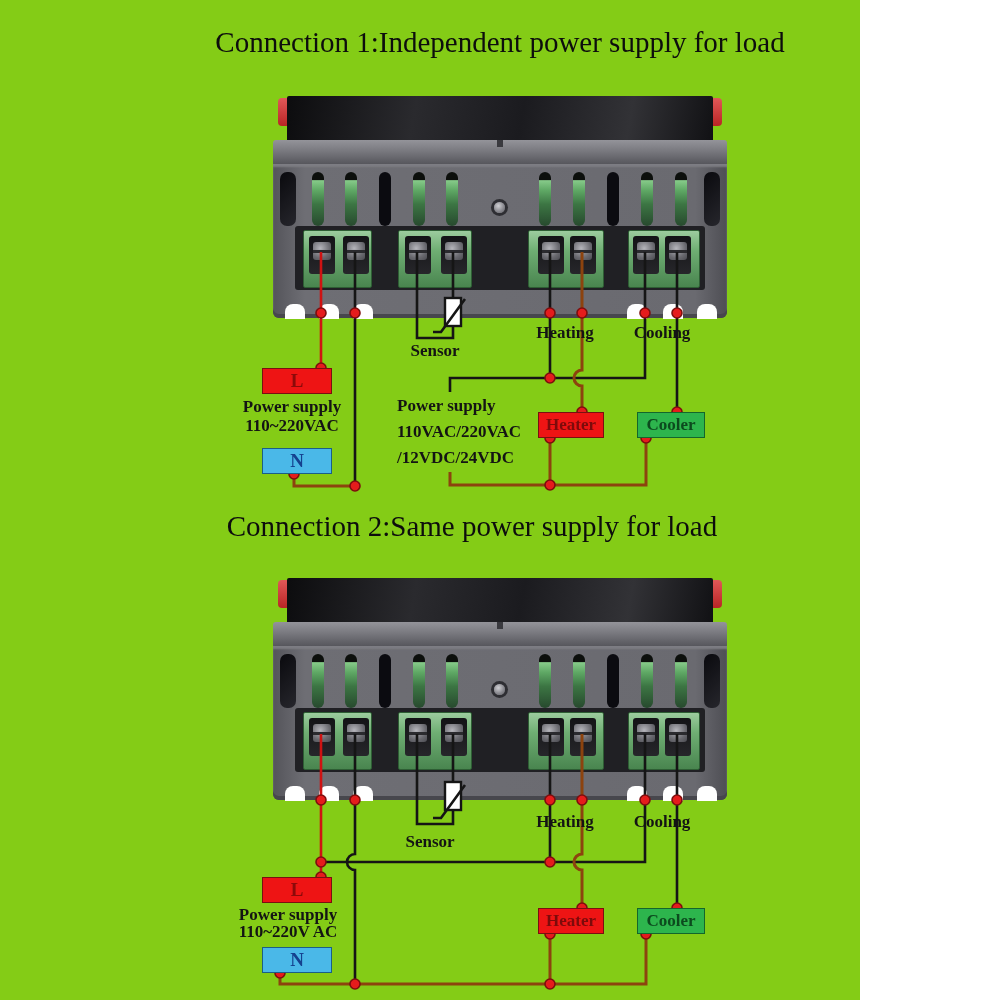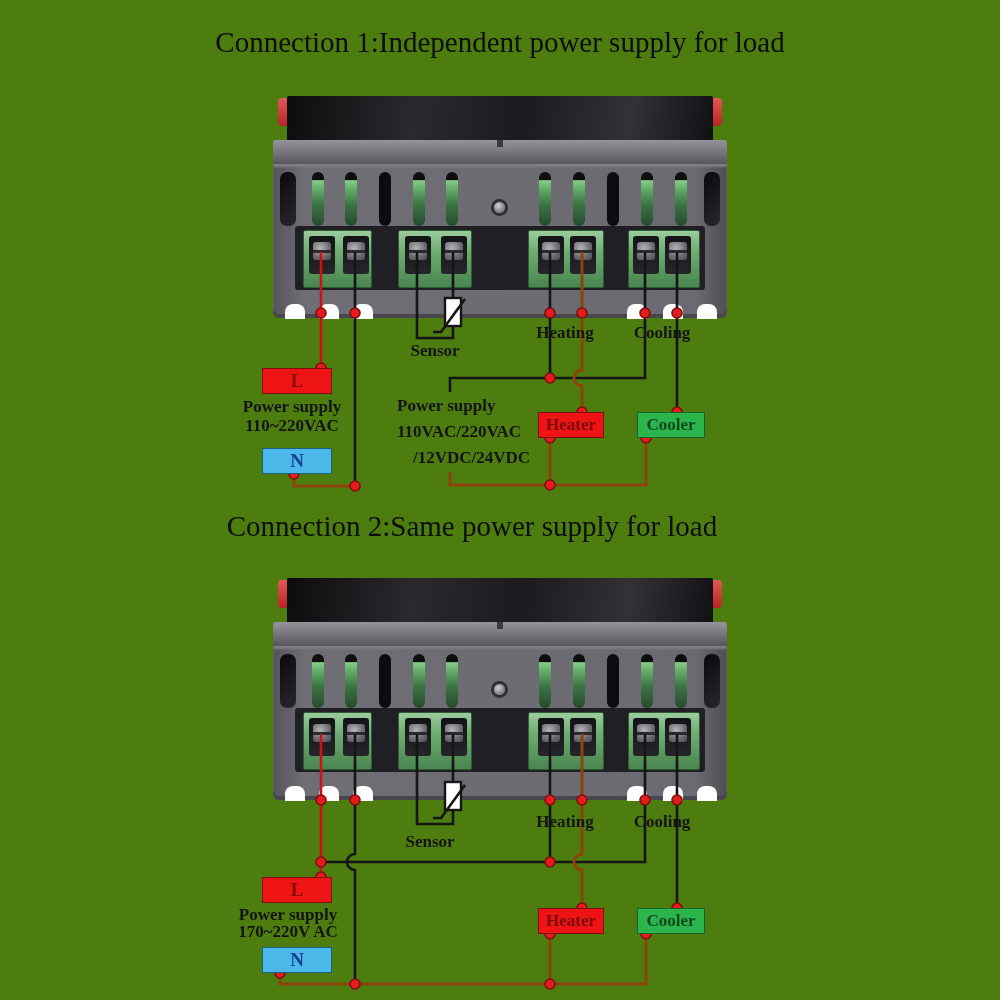--- a/index.html
+++ b/index.html
@@ -1,17 +1,17 @@
 <!DOCTYPE html>
 <html><head>
 <meta charset="utf-8">
 <style>
   html,body{margin:0;padding:0;background:#fff;}
-  #canvas{position:relative;width:1000px;height:1000px;background:#4d7c0f;overflow:hidden;
-          font-family:"Liberation Serif",serif;}
+  #canvas{position:relative;width:844px;height:1000px;background:#84cc16;overflow:hidden;
+          font-family:"Liberation Serif",serif;padding-left:16px;}
   .title{position:absolute;left:0;width:1000px;text-align:center;font:400 29px "Liberation Serif",serif;color:#0d0d0d;}
   #t1{top:26px;}
   #t2{top:510px;transform:translateX(-28px);}
   .lbl{position:absolute;font:700 17px "Liberation Serif",serif;color:#141414;white-space:nowrap;}
   .ctr{text-align:center;}
   .blk{position:absolute;display:flex;align-items:center;justify-content:center;
        font:700 19px "Liberation Serif",serif;box-sizing:border-box;}
   .blk.live{background:#ee1414;color:#8c0a0a;border:1px solid #7a1010;}
   .blk.neutral{background:#4ab8e8;color:#15418f;border:1px solid #1b5f86;}
   .blk.heater{background:#ee1414;color:#7d0b0b;border:1px solid #7a1010;font-size:17px;}
@@ -210,29 +210,29 @@
     </g>
   </svg>
 
   <div class="blk live" style="left:262px;top:368px;width:70px;height:26px">L</div>
   <div class="lbl ctr" style="left:240px;top:397px;width:104px">Power supply</div>
   <div class="lbl ctr" style="left:236px;top:416px;width:112px">110~220VAC</div>
   <div class="blk neutral" style="left:262px;top:448px;width:70px;height:26px">N</div>
   <div class="lbl ctr" style="left:385px;top:341px;width:100px">Sensor</div>
   <div class="lbl" style="left:397px;top:396px">Power supply</div>
   <div class="lbl" style="left:397px;top:422px">110VAC/220VAC</div>
-  <div class="lbl" style="left:413px;top:448px">/12VDC/24VDC</div>
+  <div class="lbl" style="left:397px;top:448px">/12VDC/24VDC</div>
   <div class="lbl ctr" style="left:515px;top:323px;width:100px">Heating</div>
   <div class="lbl ctr" style="left:612px;top:323px;width:100px">Cooling</div>
   <div class="blk heater" style="left:538px;top:412px;width:66px;height:26px">Heater</div>
   <div class="blk cooler" style="left:637px;top:412px;width:68px;height:26px">Cooler</div>
 
   <div class="lbl ctr" style="left:515px;top:812px;width:100px">Heating</div>
   <div class="lbl ctr" style="left:612px;top:812px;width:100px">Cooling</div>
   <div class="lbl ctr" style="left:380px;top:832px;width:100px">Sensor</div>
   <div class="blk live" style="left:262px;top:877px;width:70px;height:26px">L</div>
   <div class="lbl ctr" style="left:228px;top:905px;width:120px">Power supply</div>
-  <div class="lbl ctr" style="left:224px;top:922px;width:128px">170~220V AC</div>
+  <div class="lbl ctr" style="left:224px;top:922px;width:128px">110~220V AC</div>
   <div class="blk neutral" style="left:262px;top:947px;width:70px;height:26px">N</div>
   <div class="blk heater" style="left:538px;top:908px;width:66px;height:26px">Heater</div>
   <div class="blk cooler" style="left:637px;top:908px;width:68px;height:26px">Cooler</div>
 
 </div>
 
 </body></html>

